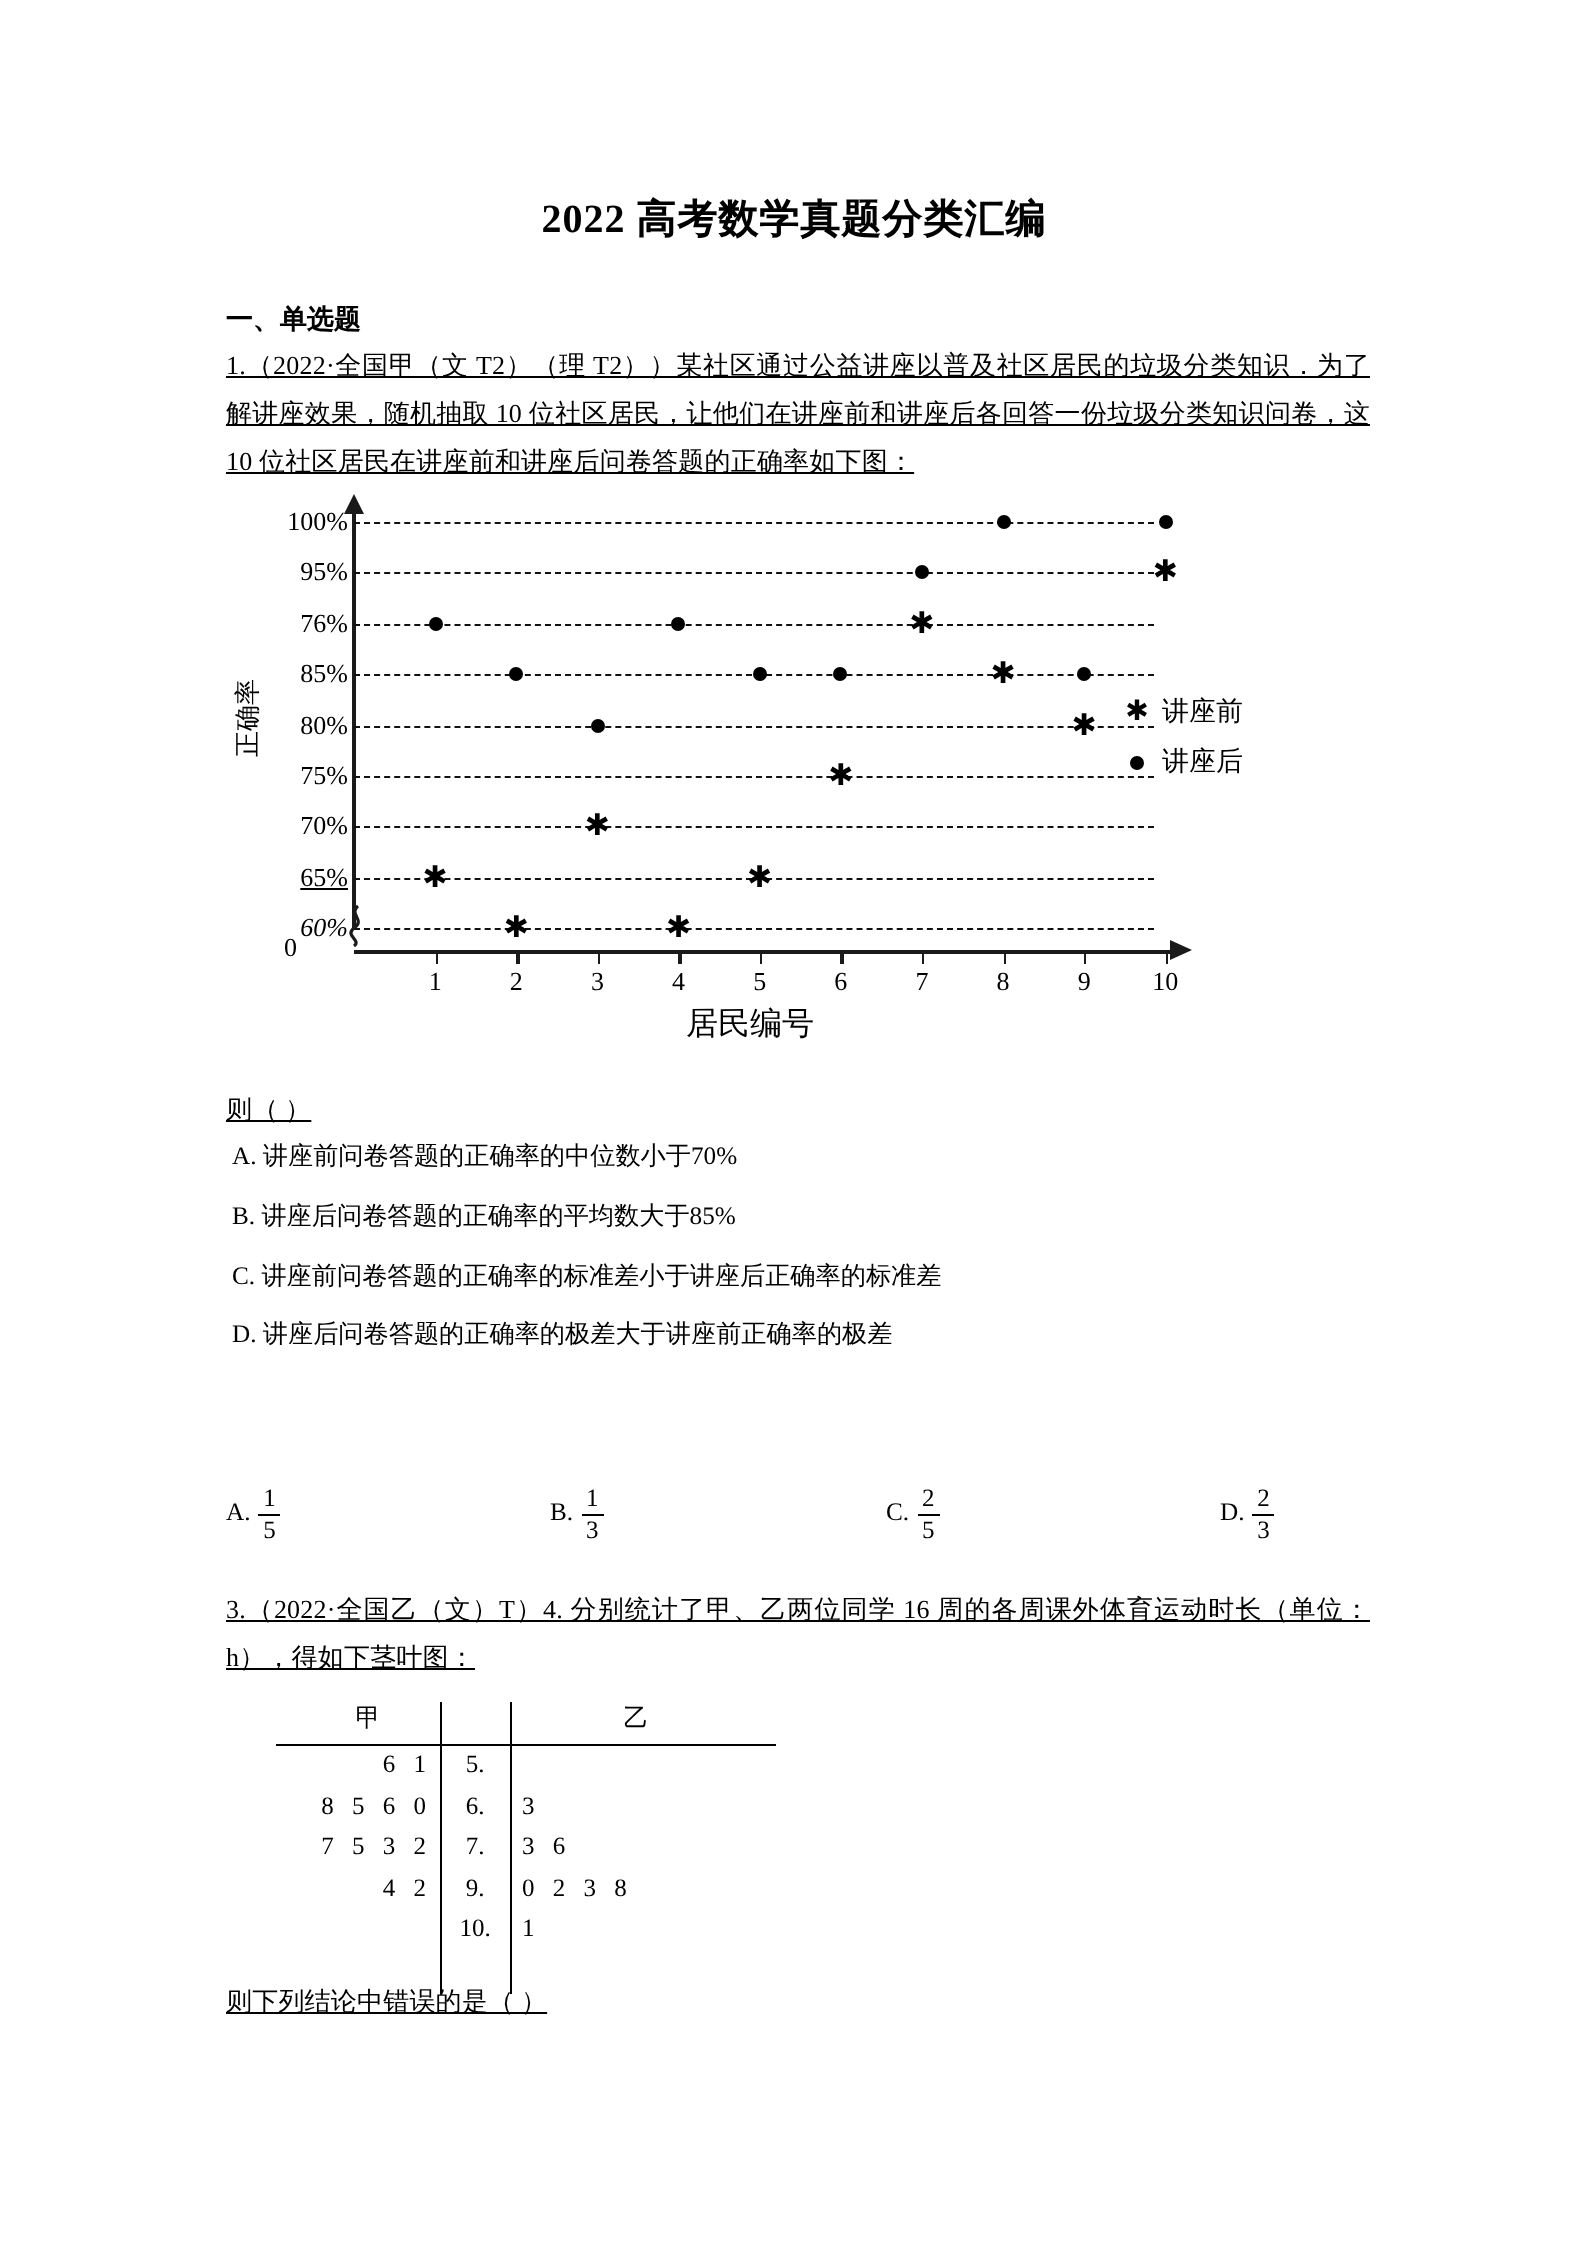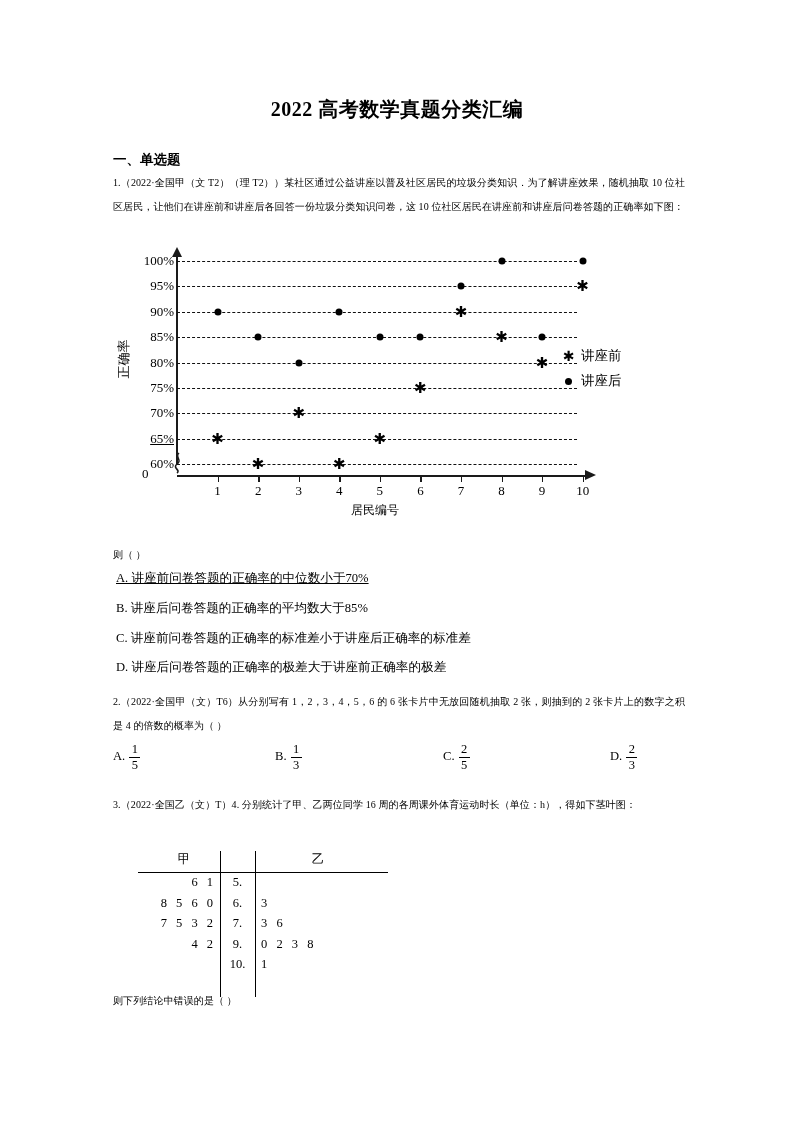--- a/index.html
+++ b/index.html
@@ -41,28 +41,29 @@
     letter-spacing: 1px;
   }
   .section-head {
     position: absolute;
     left: 113px; top: 151px;
     font-size: 13.5px;
     font-weight: bold;
   }
   .body-text {
     position: absolute;
-    font-size: 10px;
+    font-size: 13px;
     line-height: 24px;
     letter-spacing: 0.1px;
+    text-decoration: underline;
   }
   .q1-stem { left: 113px; top: 171px; width: 572px; text-align: justify; }
   .q1-prompt { left: 113px; top: 543px; }
   .opt { position: absolute; left: 116px; font-size: 12.6px; }
-  .optA { top: 570px; text-decoration: underline; }
+  .optA { top: 570px; }
   .optB { top: 600px; }
   .optC { top: 630px; }
   .optD { top: 659px; }
 
   .q2-stem { left: 113px; top: 690px; width: 572px; text-align: justify; }
   .q2-opts {
     position: absolute;
     left: 113px; top: 742px;
     width: 572px;
     height: 46px;
@@ -194,21 +195,21 @@
     position: absolute;
     top: 228px;
     font-size: 13px;
     transform: translateX(-50%);
   }
   .xaxis-title {
     position: absolute;
     top: 247px;
     left: 245px;
     transform: translateX(-50%);
-    font-size: 12px;
+    font-size: 16px;
   }
   .yaxis-title {
     position: absolute;
     left: -6px;
     top: 104px;
     font-size: 13px;
     transform: translate(-50%, -50%) rotate(-90deg);
     white-space: nowrap;
   }
   .pt {
@@ -346,27 +347,27 @@
 
   <div class="chart">
     <div class="yaxis"></div>
     <div class="yarrow"></div>
     <div class="xaxis"></div>
     <div class="xarrow"></div>
 
     <div class="yaxis-title">正确率</div>
 
     <div class="ytick-col" id="ytick-col">
-        <div class="ylabel-tick" style="top: 209px;">60%</div>
+        <div class="ylabel-tick" style="top: 209px; font-style: italic;">60%</div>
         <div class="ylabel-tick" style="top: 183.625px; text-decoration: underline;">65%</div>
         <div class="ylabel-tick" style="top: 158.25px;">70%</div>
         <div class="ylabel-tick" style="top: 132.875px;">75%</div>
         <div class="ylabel-tick" style="top: 107.5px;">80%</div>
         <div class="ylabel-tick" style="top: 82.125px;">85%</div>
-        <div class="ylabel-tick" style="top: 56.75px;">90%</div>
+        <div class="ylabel-tick" style="top: 56.75px;">76%</div>
         <div class="ylabel-tick" style="top: 31.375px;">95%</div>
         <div class="ylabel-tick" style="top: 6px;">100%</div>
       </div>
 
     <div class="plot" id="plot-area">
         <div class="gridline" style="top: 203px;"></div>
         <div class="gridline" style="top: 177.625px;"></div>
         <div class="gridline" style="top: 152.25px;"></div>
         <div class="gridline" style="top: 126.875px;"></div>
         <div class="gridline" style="top: 101.5px;"></div>
@@ -437,21 +438,20 @@
     </div>
   </div>
 
   <div class="body-text q1-prompt">则（    ）</div>
 
   <div class="opt optA">A. 讲座前问卷答题的正确率的中位数小于70%</div>
   <div class="opt optB">B. 讲座后问卷答题的正确率的平均数大于85%</div>
   <div class="opt optD">D. 讲座后问卷答题的正确率的极差大于讲座前正确率的极差</div>
   <div class="opt optC">C. 讲座前问卷答题的正确率的标准差小于讲座后正确率的标准差</div>
 
-  <div class="body-text q2-stem">2.（2022·全国甲（文）T6）从分别写有 1，2，3，4，5，6 的 6 张卡片中无放回随机抽取 2 张，则抽到的 2 张卡片上的数字之积是 4 的倍数的概率为（    ）</div>
   <div class="q2-opts" id="q2-options">
       <div class="q2-opt" style="left: 0px; top: 0px;">
         <span>A.</span>
         <span class="frac">
           <span class="num">1</span>
           <span class="bar"></span>
           <span class="den">5</span>
         </span>
       </div>
       <div class="q2-opt" style="left: 162px; top: 0px;">

